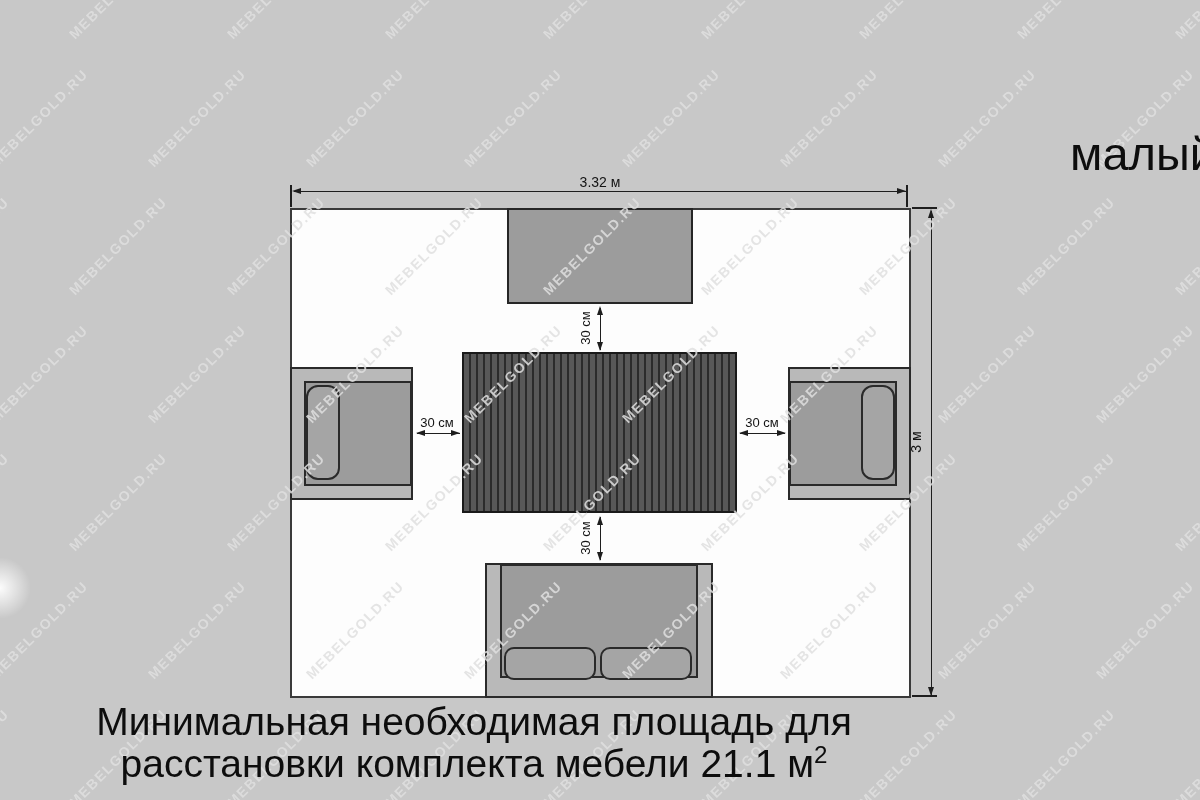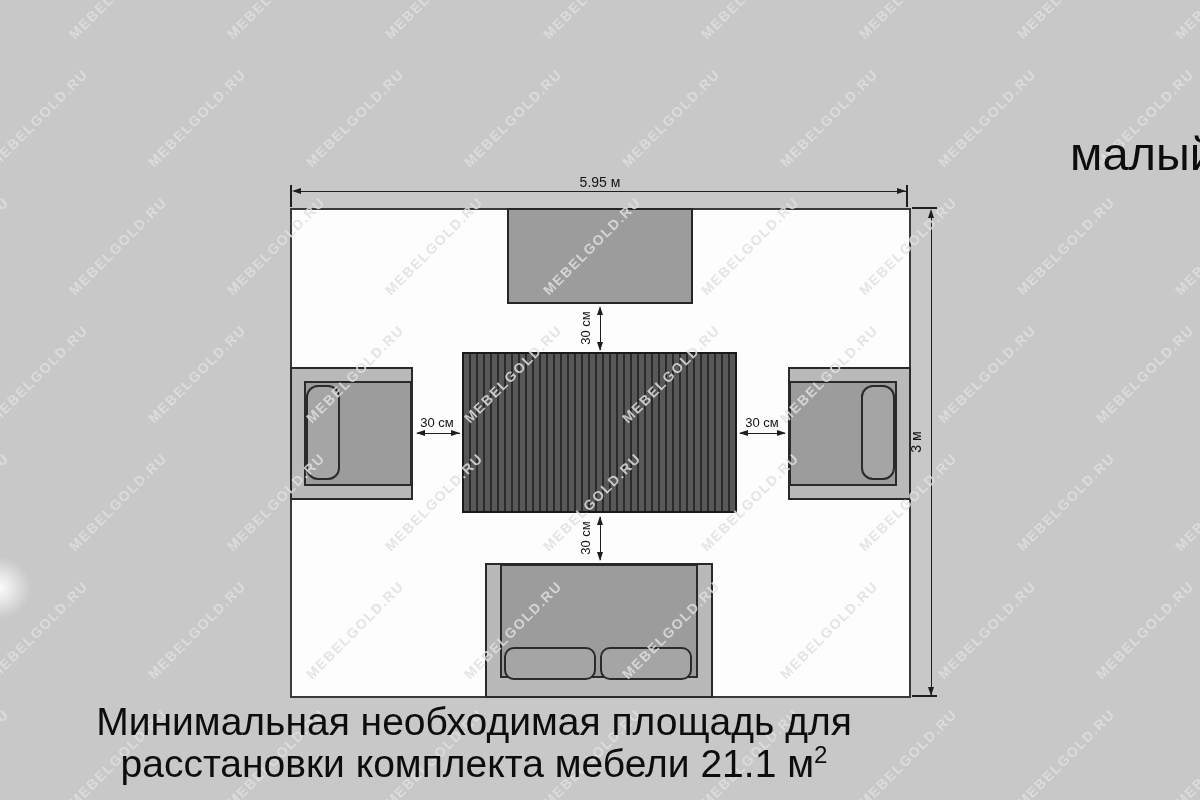--- a/index.html
+++ b/index.html
@@ -110,21 +110,21 @@
 
   <div class="diagram">
 
     <div class="room"></div>
 
     <div class="tick" style="left:290px; top:185px; width:2px; height:22px;"></div>
     <div class="tick" style="left:906px; top:185px; width:2px; height:22px;"></div>
     <div class="hline" style="left:294px; top:191px; width:612px;"></div>
     <div class="arr a-left" style="left:292px; top:188px;"></div>
     <div class="arr a-right" style="left:897px; top:188px;"></div>
-    <div class="dimlabel big" style="left:560px; top:174px; width:80px;">5.95 м</div>
+    <div class="dimlabel big" style="left:560px; top:174px; width:80px;">3.32 м</div>
 
     <div class="tick" style="left:912px; top:207px; width:25px; height:2px;"></div>
     <div class="tick" style="left:912px; top:695px; width:25px; height:2px;"></div>
     <div class="vline" style="left:931px; top:211px; height:484px;"></div>
     <div class="arr a-up" style="left:928px; top:209px;"></div>
     <div class="arr a-down" style="left:928px; top:687px;"></div>
     <div class="dimlabel big rot" style="left:893px; top:434px; width:46px; height:16px;">3 м</div>
 
     <div class="bench"></div>
 

